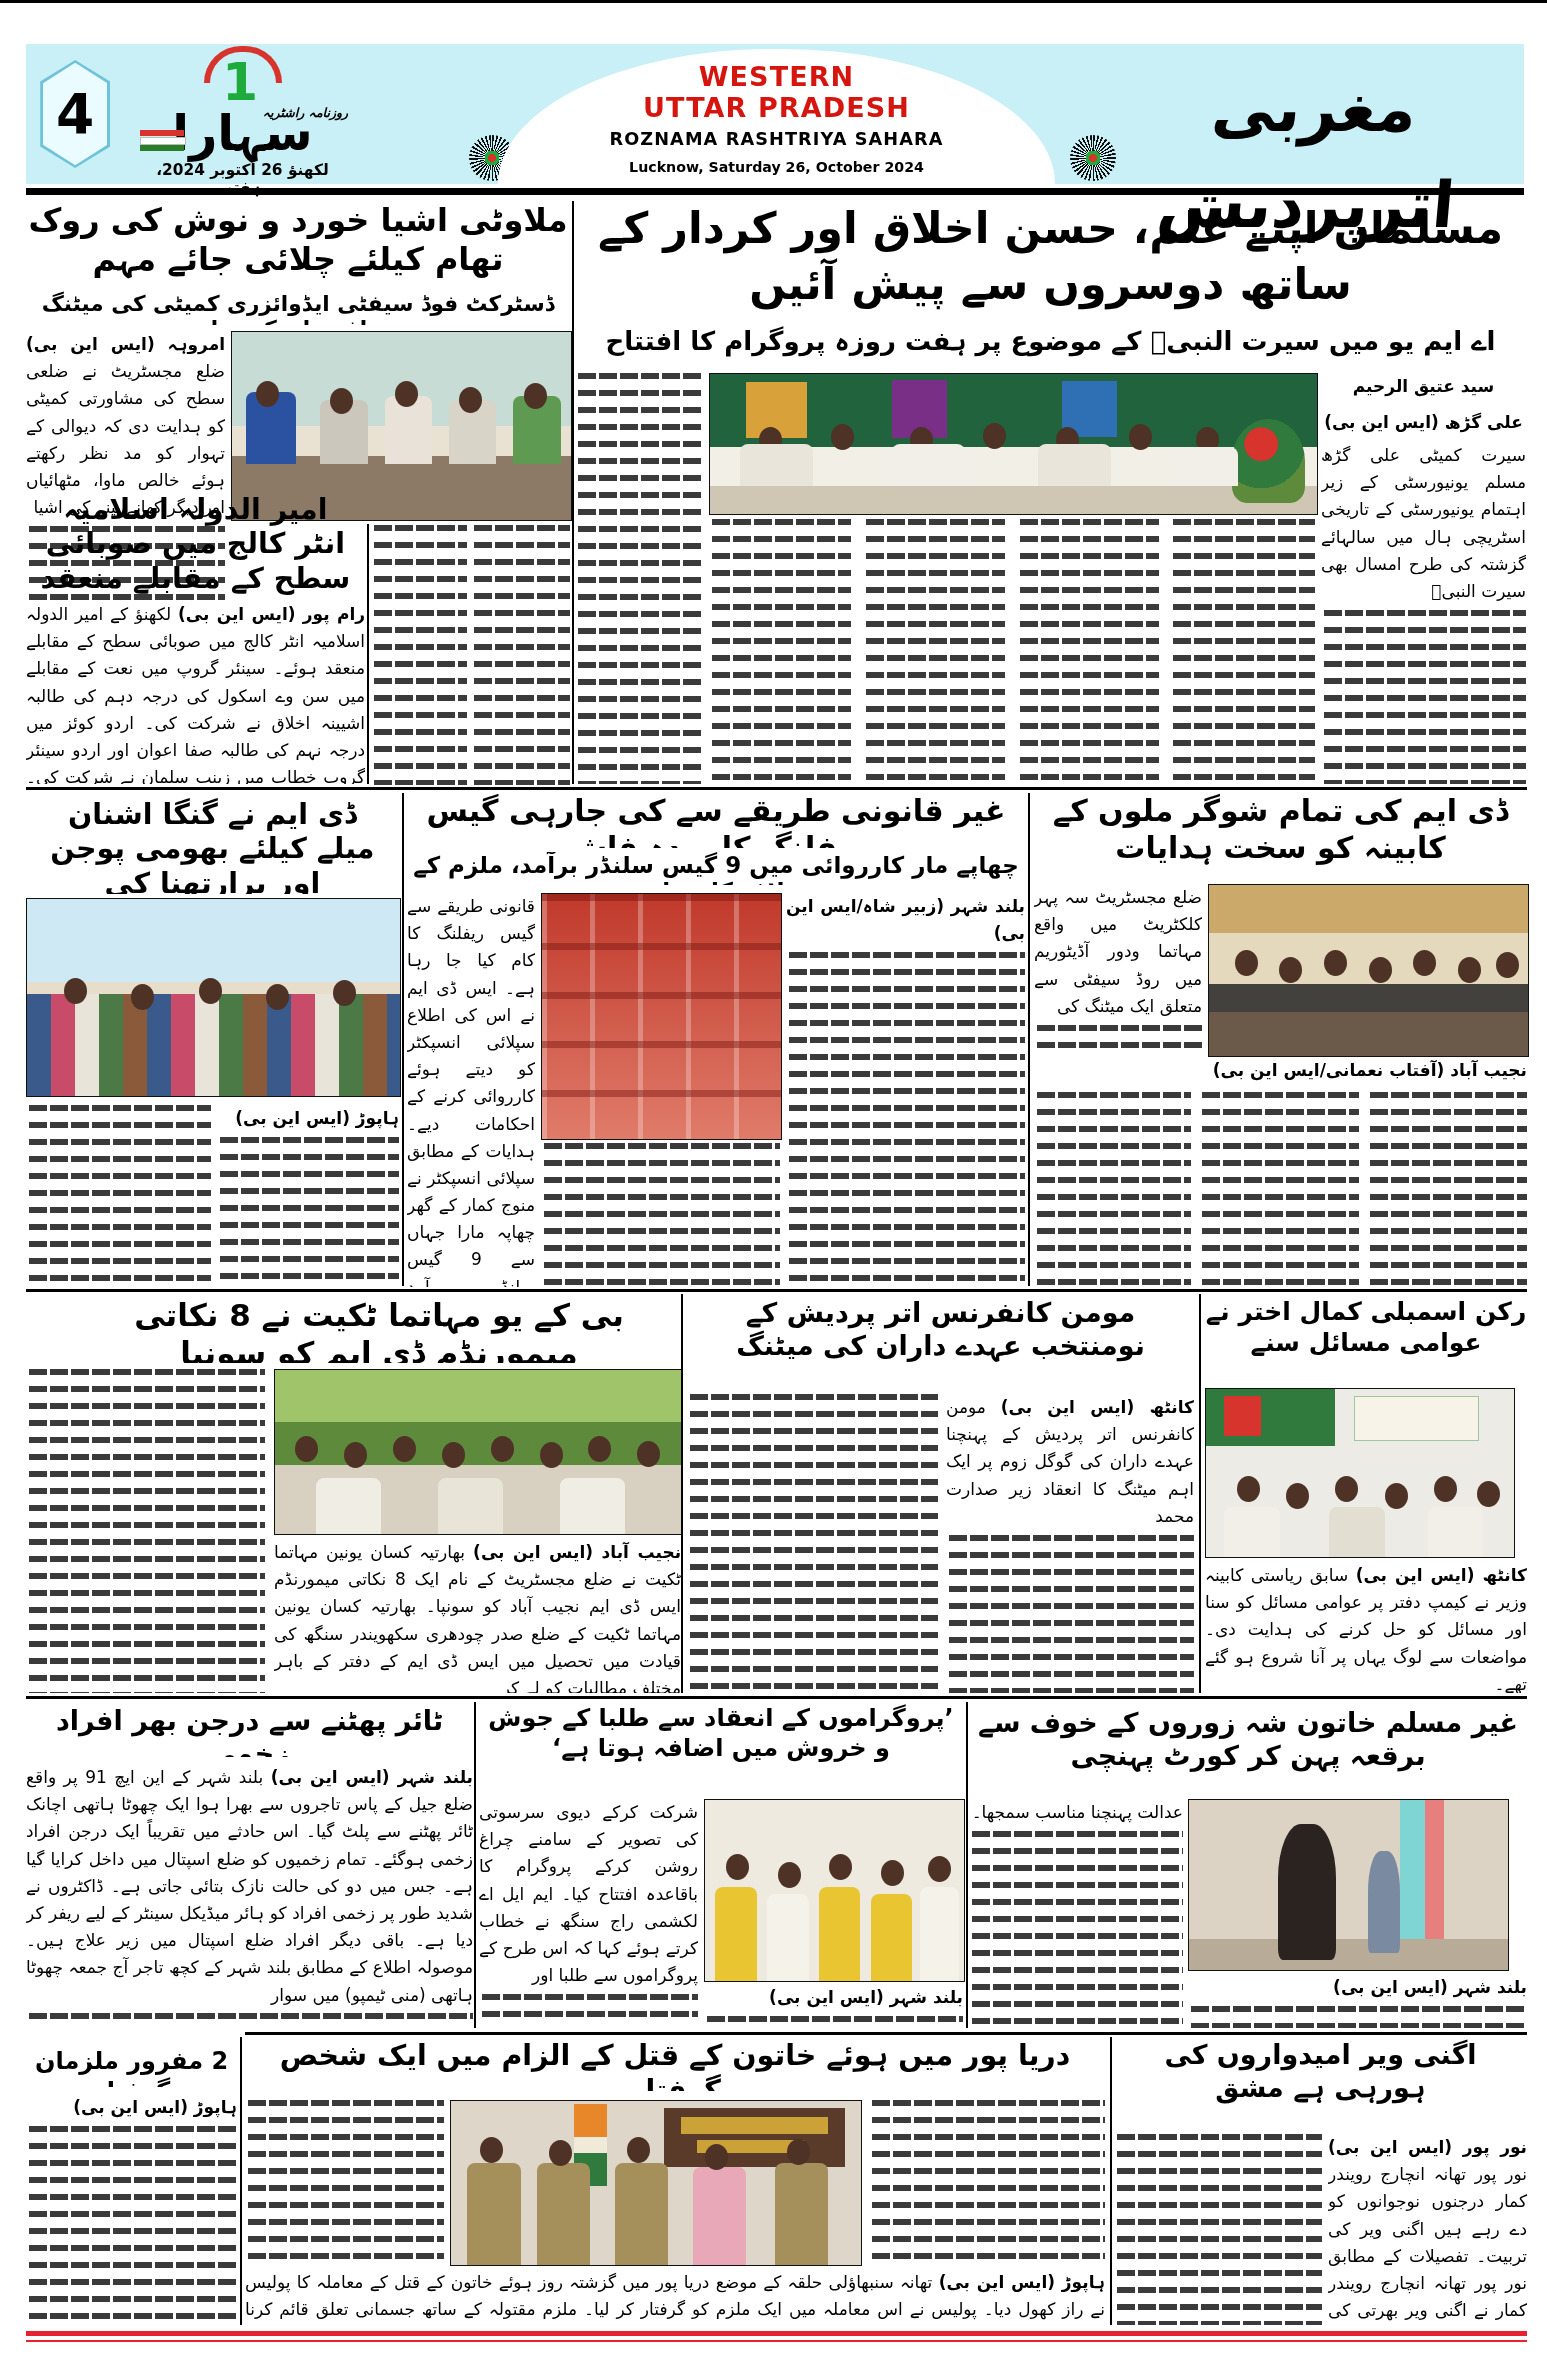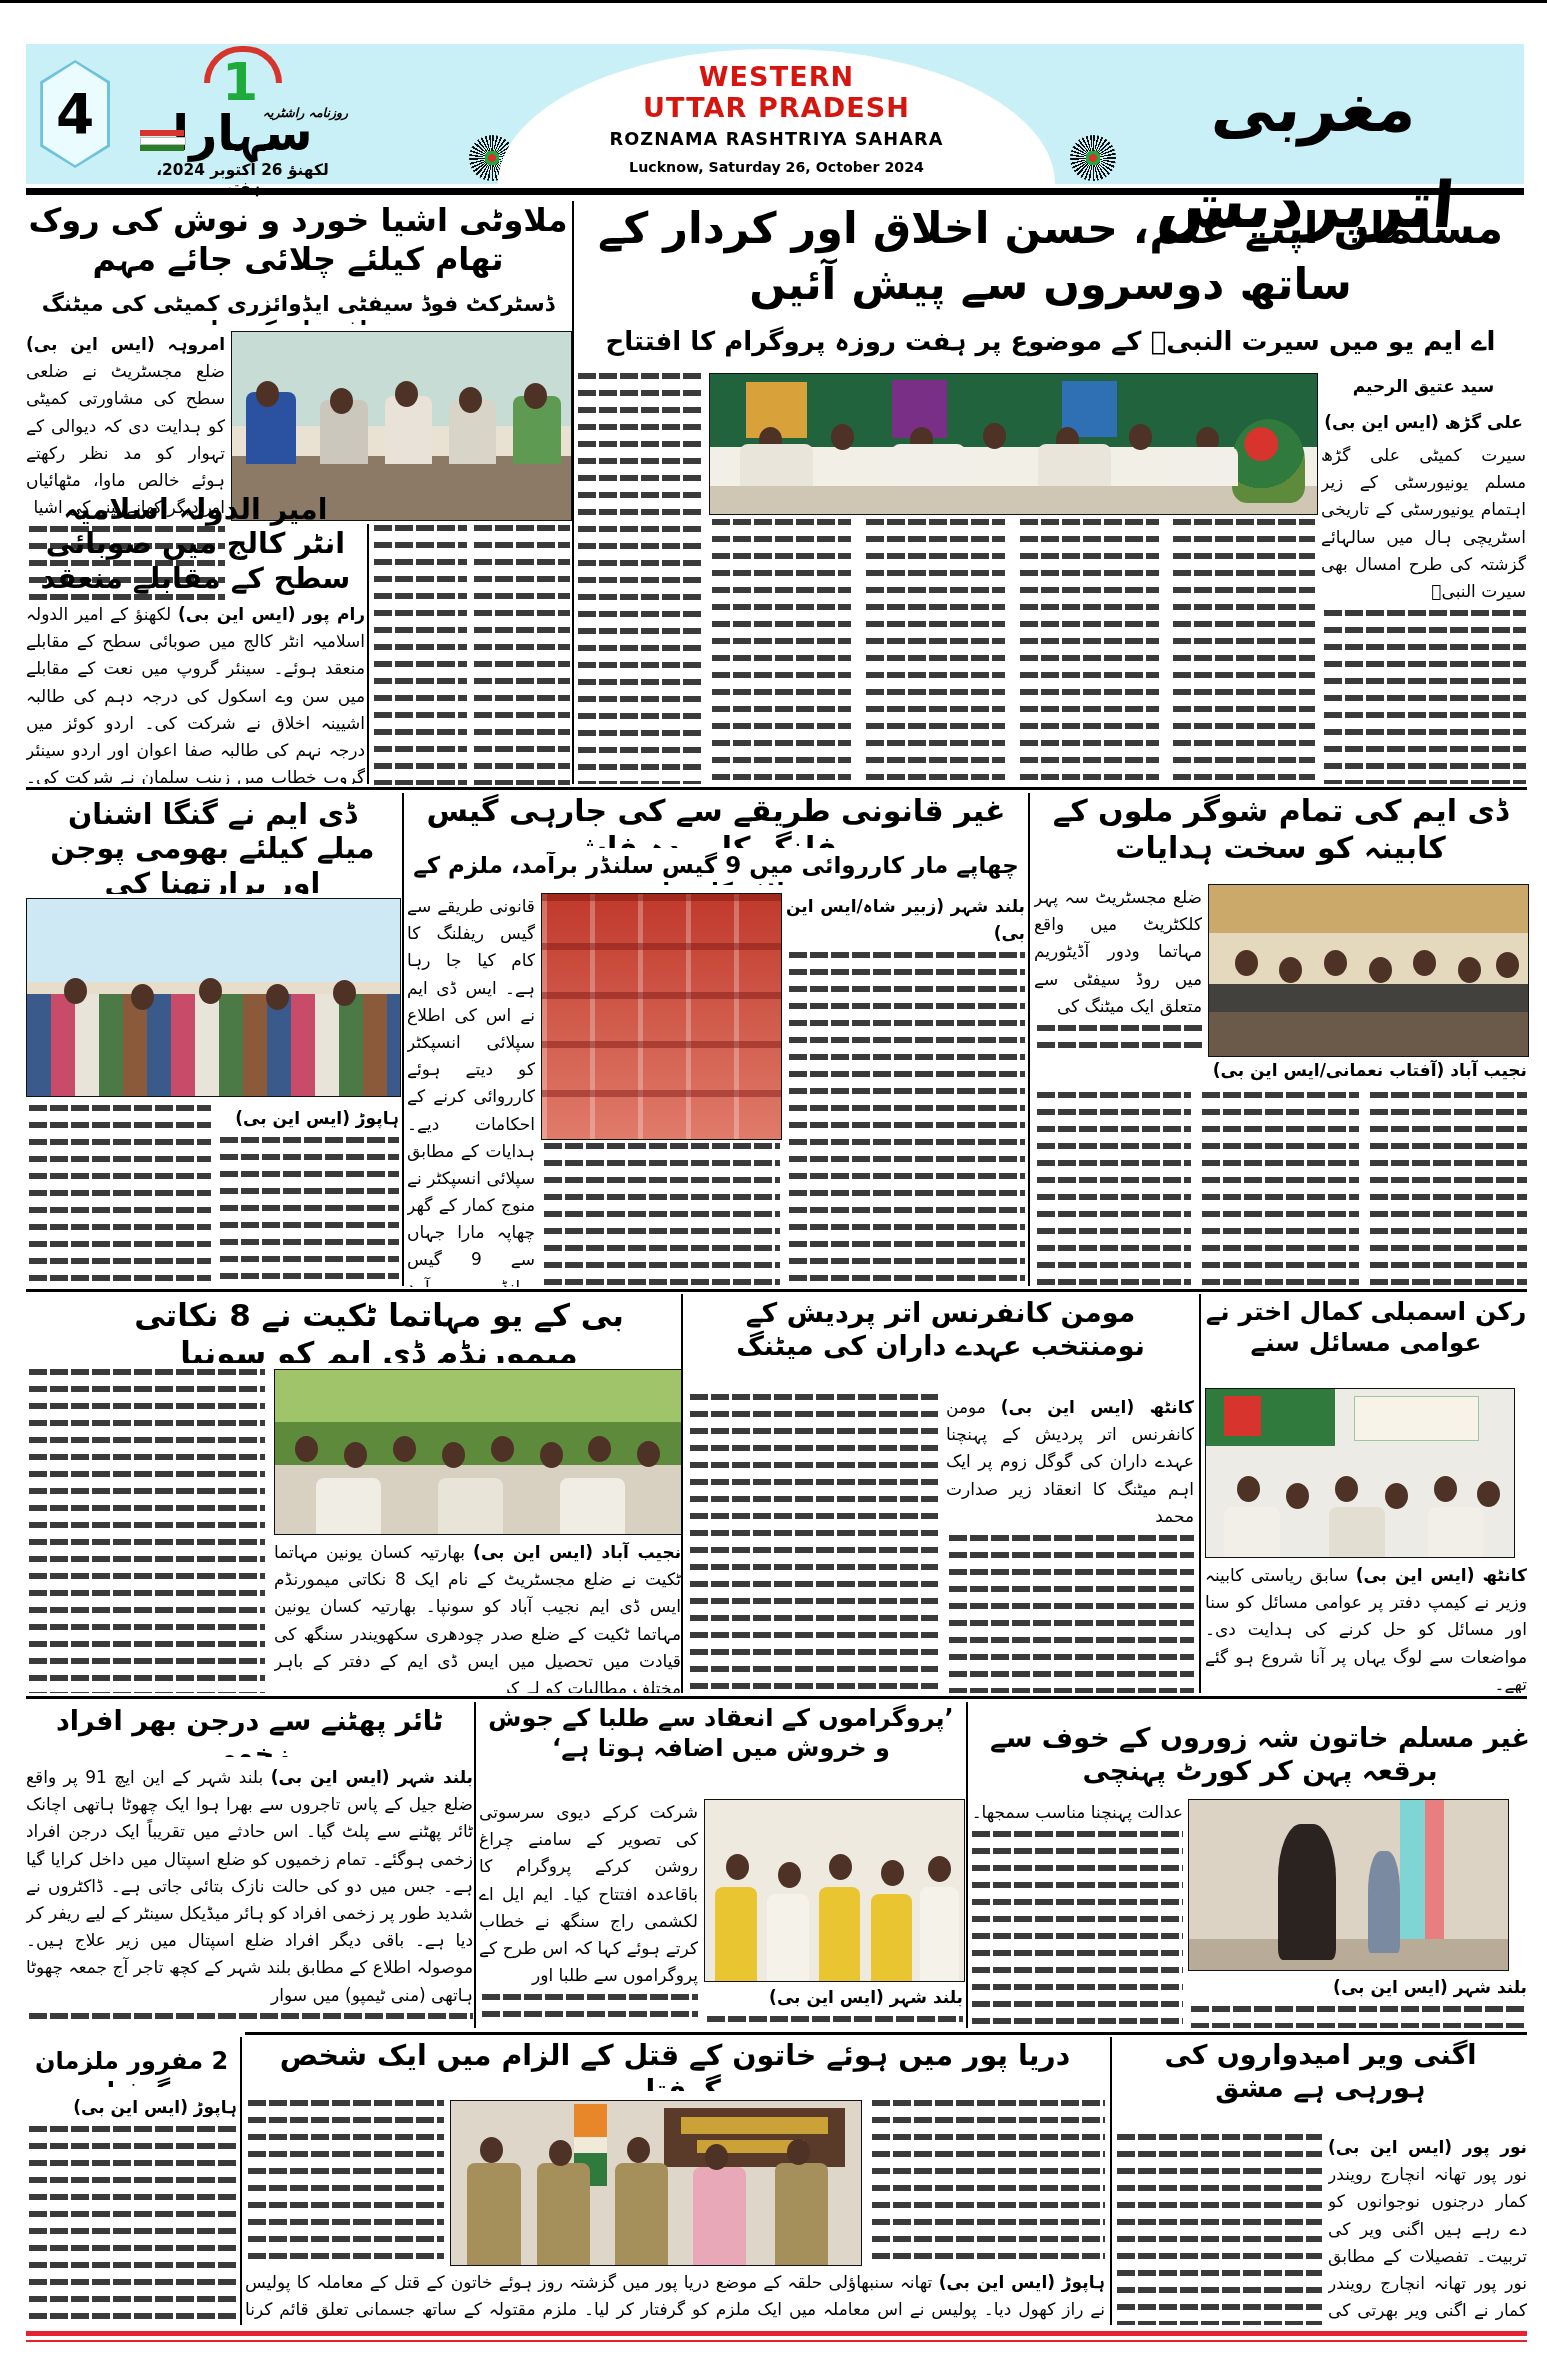--- a/index.html
+++ b/index.html
@@ -309,21 +309,21 @@
     <div class="hd" style="left:86%;top:31%;"></div>
   </div>
   <div class="tcol" style="left:225px;top:282px;width:259px;height:44px;">
     <p class="body"><b class="by">بلند شہر (ایس این بی)</b></p>
     <div class="gfill"></div>
   </div>
 </section>
 <div class="rule" style="left:966px;top:1702px;width:1.7px;height:326px;"></div>
 
 <section class="abs" style="left:969px;top:1702px;width:558px;height:326px;">
-  <div class="hl" style="left:0;top:20px;width:558px;height:90px;font-size:27px;padding-left:12px;">غیر مسلم خاتون شہ زوروں کے خوف سے برقعہ پہن کر کورٹ پہنچی</div>
+  <div class="hl" style="left:0;top:5px;width:558px;height:90px;font-size:27px;">غیر مسلم خاتون شہ زوروں کے خوف سے برقعہ پہن کر کورٹ پہنچی</div>
   <div class="tcol" style="left:0;top:97px;width:214px;height:229px;">
     <p class="body"><span>عدالت پہنچنا مناسب سمجھا۔</span></p>
     <div class="gfill"></div>
   </div>
   <div class="ph" style="left:219px;top:97px;width:319px;height:170px;background:linear-gradient(90deg,#ddd3c4 0 66%,#7fd4d4 66% 74%,#e87f7f 74% 80%,#ddd3c4 80%);">
     <div class="abs" style="left:0;bottom:0;width:100%;height:18%;background:#b8ab97;"></div>
     <div class="abs" style="left:28%;top:14%;width:18%;height:80%;border-radius:40% 40% 8% 8%;background:#2b2320;"></div>
     <div class="abs" style="left:56%;top:30%;width:10%;height:60%;border-radius:40% 40% 8% 8%;background:#7a8aa0;"></div>
   </div>
   <div class="tcol" style="left:219px;top:272px;width:339px;height:54px;">

